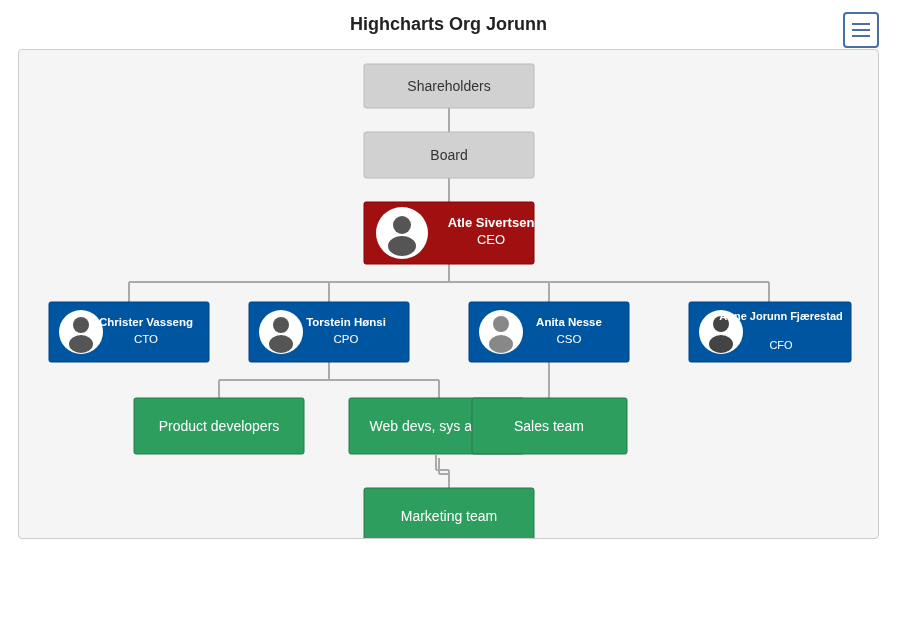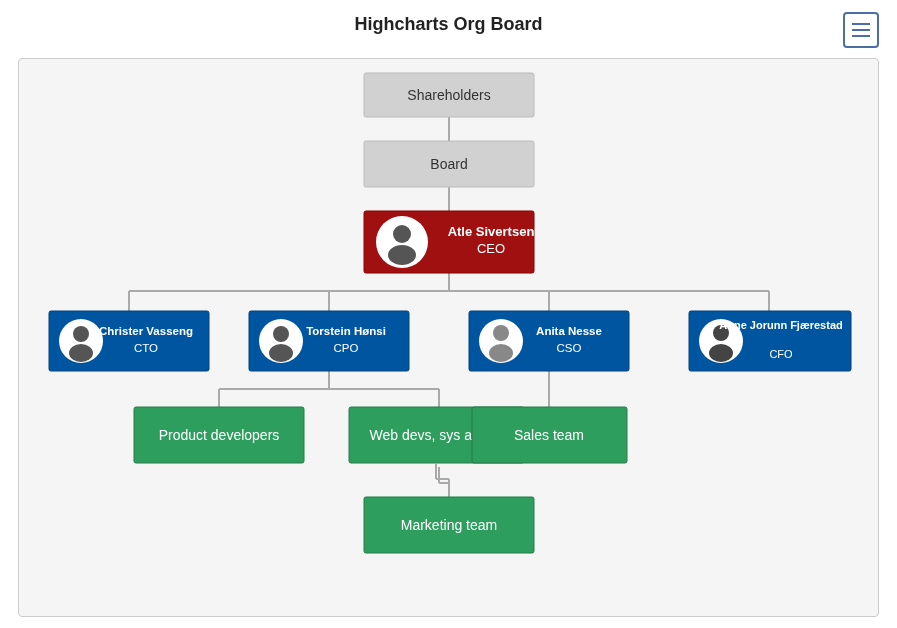--- a/index.html
+++ b/index.html
@@ -39,29 +39,29 @@
     .hamburger-btn span {
       display: block;
       width: 18px;
       height: 2px;
       background: #4a6fa5;
     }
   </style>
 </head>
 <body>
 
-<div class="page-title">Highcharts Org Board</div>
+<div class="page-title">Highcharts Org Jorunn</div>
 
 <div class="hamburger-btn">
   <span></span>
   <span></span>
   <span></span>
 </div>
 
-<div style="margin:13px 18px; border:1px solid #ccc; border-radius:4px; background:#f5f5f5; position:relative; height:559px; overflow:hidden;">
+<div style="margin:4px 18px; border:1px solid #ccc; border-radius:4px; background:#f5f5f5; position:relative; height:490px; overflow:hidden;">
 
   <svg width="860" height="568" viewBox="0 0 860 568" style="display:block; margin:0 auto;">
 
     <line x1="430" y1="58" x2="430" y2="82" stroke="#aaa" stroke-width="2"></line>
 
     <line x1="430" y1="128" x2="430" y2="152" stroke="#aaa" stroke-width="2"></line>
 
     <line x1="430" y1="214" x2="430" y2="232" stroke="#aaa" stroke-width="2"></line>
 
     <line x1="110" y1="232" x2="750" y2="232" stroke="#aaa" stroke-width="2"></line>

